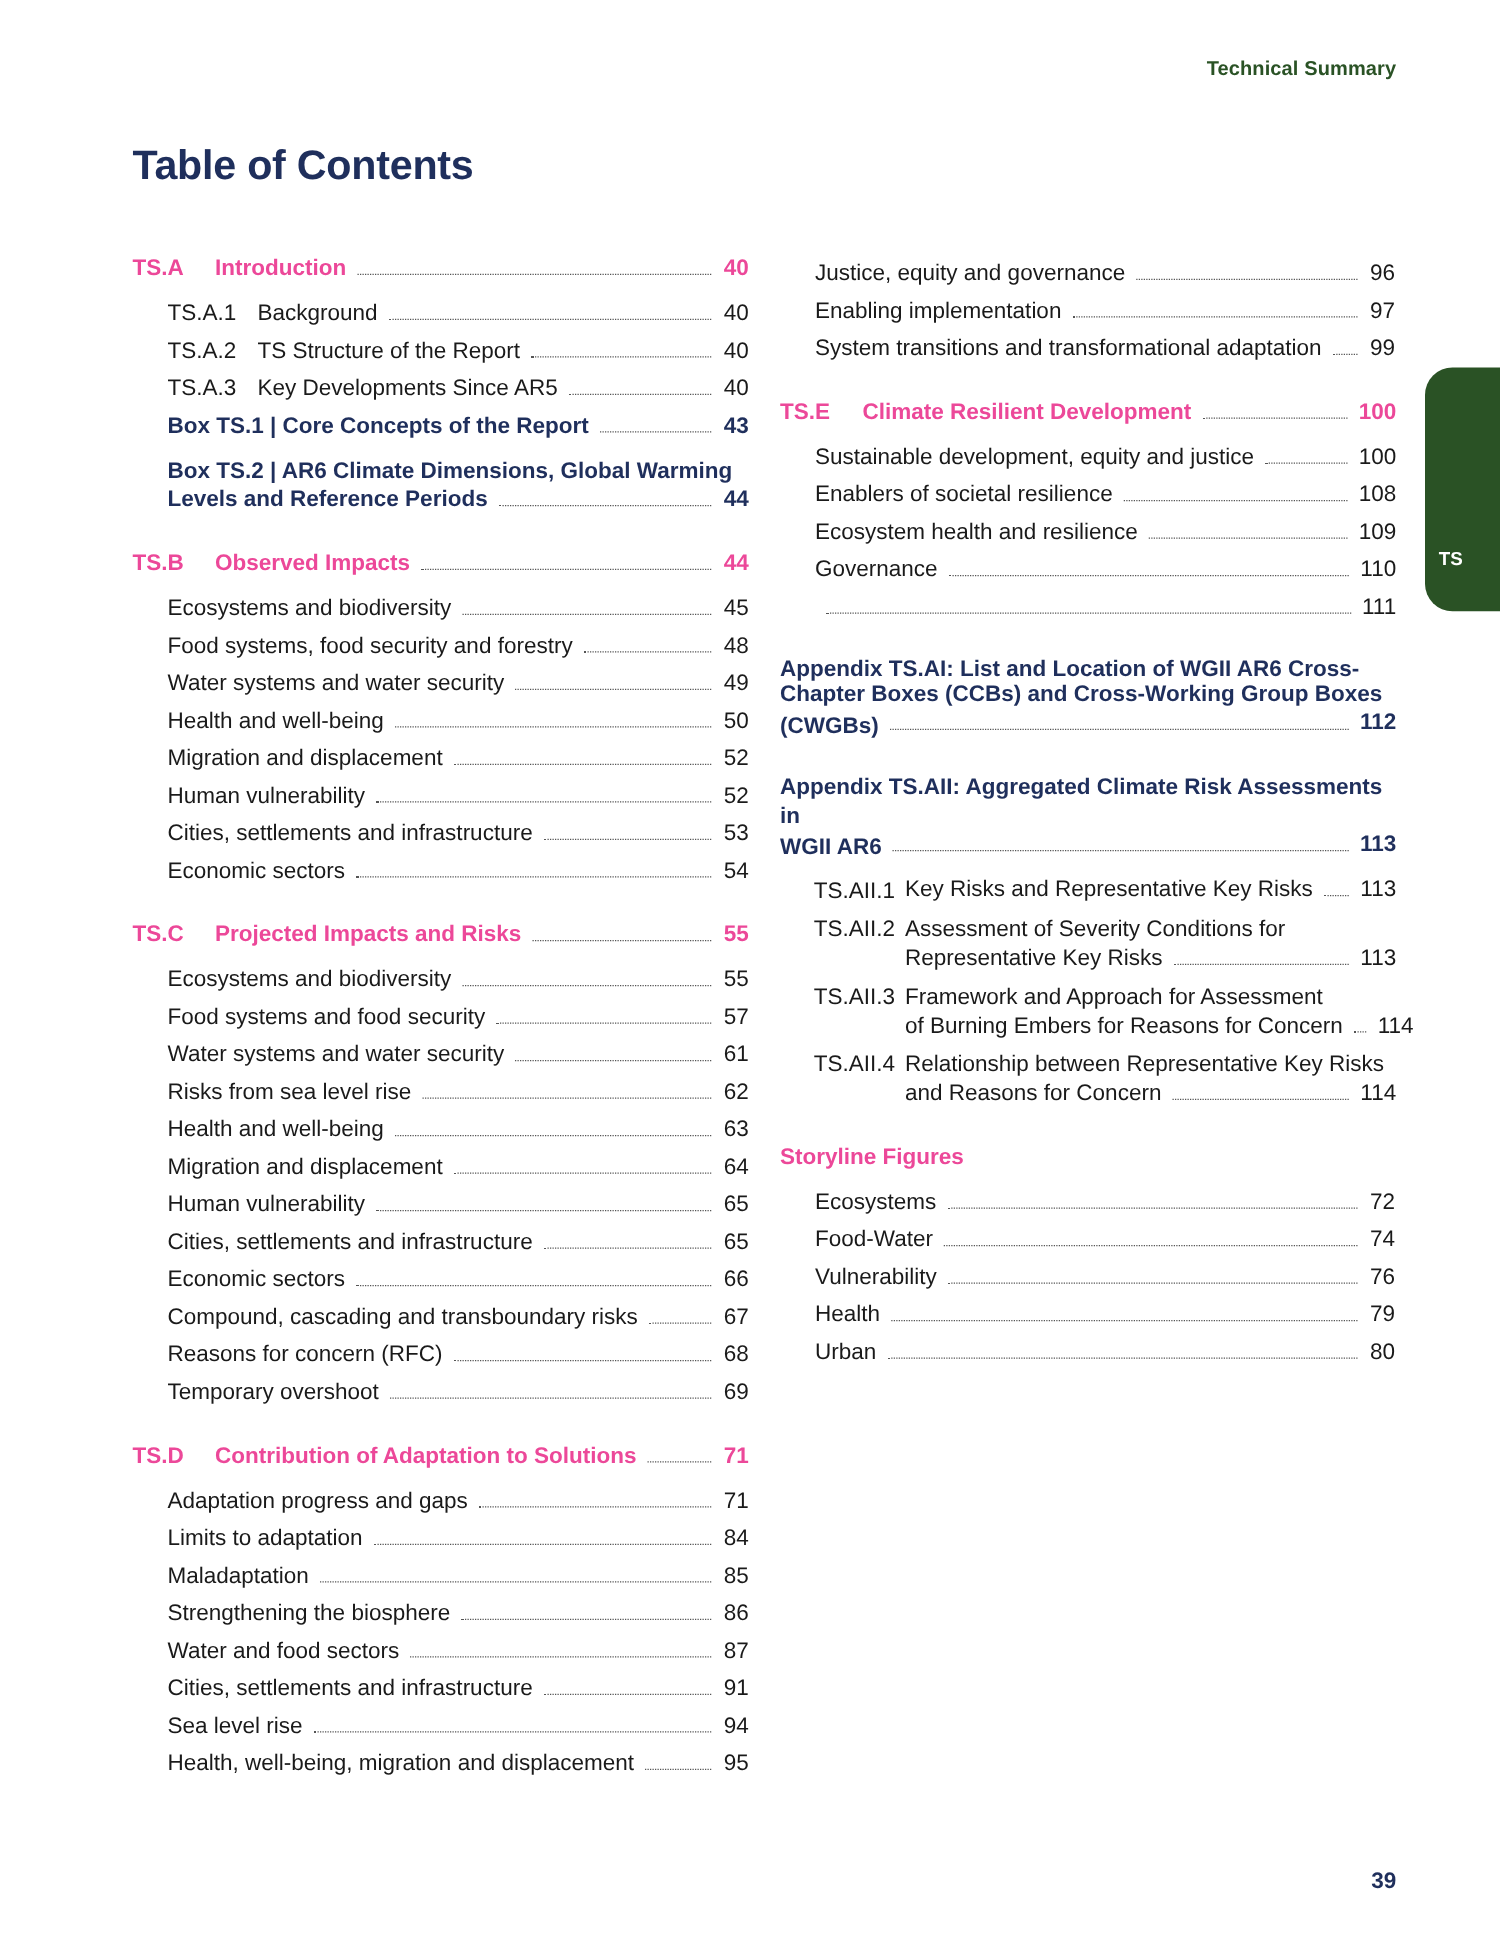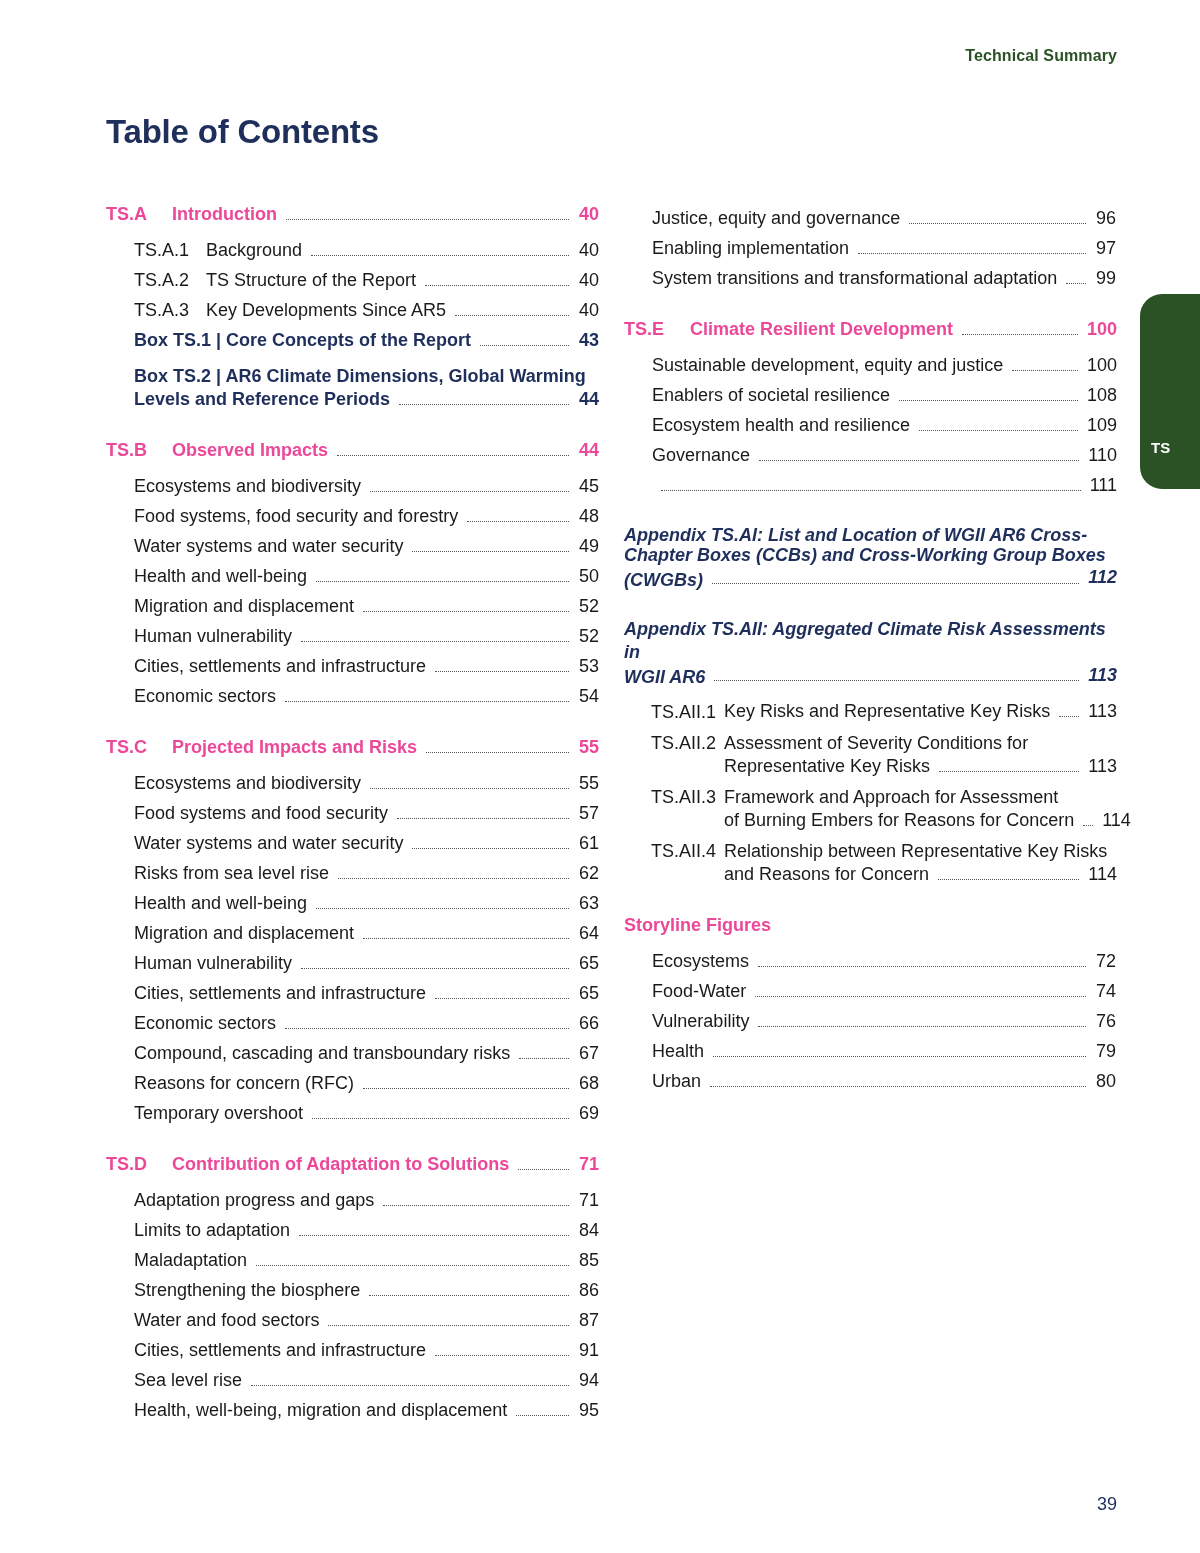--- a/index.html
+++ b/index.html
@@ -5,37 +5,37 @@
   html, body { margin:0; padding:0; background:#ffffff; }
   body { width:1200px; height:1553px; position:relative; overflow:hidden;
          font-family:"Liberation Sans", sans-serif; color:#1a1a1a; }
   .running-head { position:absolute; top:47px; right:83px; font-size:16px; font-weight:bold;
                   color:#2a5225; letter-spacing:0.1px; }
   .page-title { position:absolute; top:113px; left:106px; margin:0; font-size:33px; font-weight:bold;
                 color:#1f2f5c; letter-spacing:-0.2px; }
   .tab { position:absolute; top:294px; left:1140px; width:70px; height:195px; background:#2a5225;
          border-radius:22px 0 0 22px; }
   .tab span { position:absolute; left:11px; top:145px; color:#fff; font-weight:bold; font-size:15px; }
-  .page-num { position:absolute; top:1494px; right:83px; font-size:18px; font-weight:normal; color:#1f2f5c; }
+  .page-num { position:absolute; top:1494px; right:83px; font-size:18px; font-weight:bold; color:#1f2f5c; }
 
   .col { position:absolute; }
   .col-left { left:106px; top:203px; width:494px; }
   .col-right { left:624px; top:207px; width:493px; }
 
   .row { display:flex; align-items:flex-end; font-size:18px; line-height:23px; }
   .row .lbl { white-space:nowrap; }
   .row .dots { flex:1; border-bottom:1.5px dotted #555; margin:0 9px 6px 9px; min-width:10px; }
   .row .pg { white-space:nowrap; text-align:center; min-width:22px; }
 
   .sec { color:#ec4899; font-weight:bold; margin-top:0; }
   .sec .code { display:inline-block; width:66px; }
   .sub { padding-left:28px; color:#1a1a1a; }
   .sub .code { display:inline-block; width:72px; }
   .box { padding-left:28px; color:#1f2f5c; font-weight:bold; }
-  .app { color:#1f2f5c; font-weight:bold;font-style:italic; }
+  .app { color:#1f2f5c; font-weight:bold; }
   .app .lbl { line-height:20px; }
   .sub2 { padding-left:27px; display:flex; align-items:flex-start; font-size:18px; line-height:24px; }
   .sub2 .code { width:73px; flex:none; }
   .sub2 .body { flex:1; }
 
   .gap-s { height:7px; }
   .gap-m { height:13px; }
   .gap-l { height:28px; }
 </style>
 </head>

